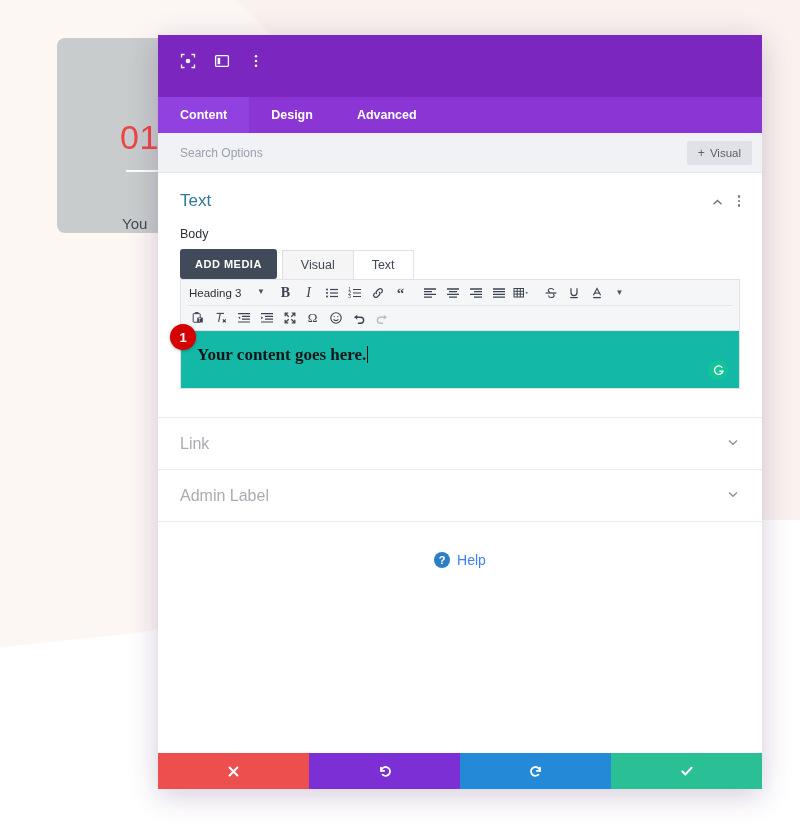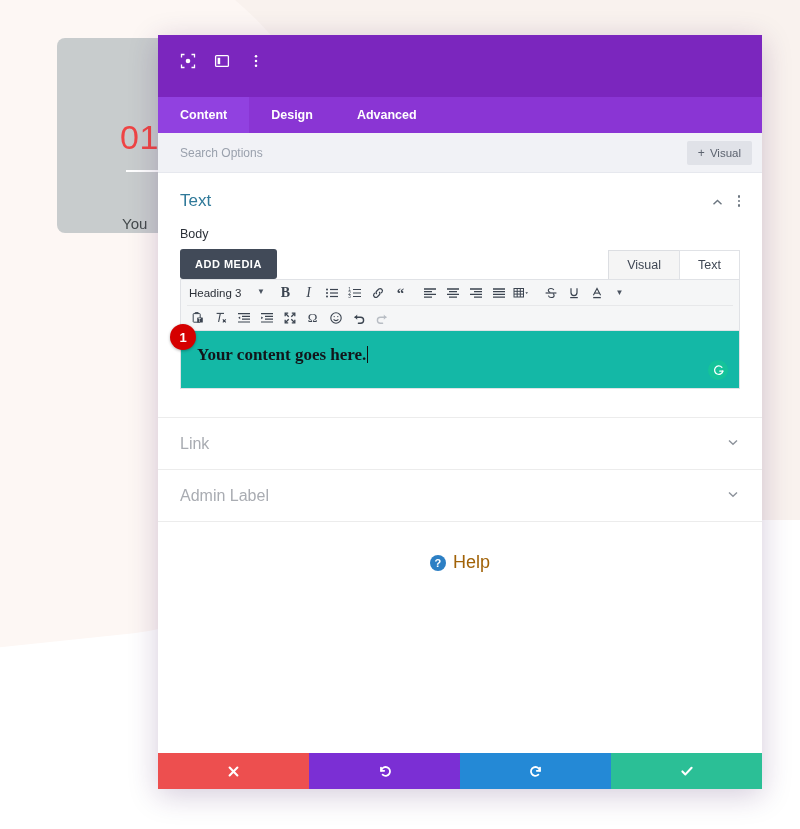--- a/index.html
+++ b/index.html
@@ -100,21 +100,21 @@
   .sec-text { padding: 18px 22px 0 22px; }
   .sec-head { display: flex; align-items: center; justify-content: space-between; }
   .sec-title { color: #2f7999; font-size: 17px; }
   .sec-ctrl { display: flex; align-items: center; gap: 14px; color: #6c7680; }
   .chev { width: 13px; height: 13px; }
   .kebab { display: flex; flex-direction: column; gap: 2px; align-items: center; }
   .kebab i { width: 2.5px; height: 2.5px; background: #6c7680; border-radius: 50%; display: block; }
 
   .field-label { font-size: 12.5px; color: #2b3038; margin-top: 16px; }
 
-  .editor-top { display: flex; align-items: flex-end; justify-content: space-between; margin-top: 8px; }
+  .editor-top { display: flex; align-items: flex-end; margin-top: 8px; gap: 6px; }
   .addmedia {
     background: #414a58; color: #fff; font-size: 11px; font-weight: bold;
     letter-spacing: .5px; padding: 9px 15px; border-radius: 3px;
   }
   .vt-tabs { display: flex; align-items: flex-end; }
   .vt-tab {
     font-size: 12.5px; color: #3f4754; padding: 7px 18px 7px;
     border: 1px solid #e0e2e6; background: #fff; margin-left: -1px;
     border-bottom: none;
   }
@@ -174,21 +174,21 @@
   }
   .acc-label { font-size: 16px; color: #a9acb2; }
   .acc-chev { color: #8d939b; }
 
   .help-wrap { display: flex; align-items: center; justify-content: center; gap: 7px; margin-top: 30px; }
   .help-icon {
     width: 16px; height: 16px; border-radius: 50%; background: #2c7fc4;
     color: #fff; font-size: 11px; font-weight: bold;
     display: flex; align-items: center; justify-content: center;
   }
-  .help-txt { font-size: 18px; color: #a16207; }
+  .help-txt { font-size: 14px; color: #3b82f6; }
 
   
   .m-foot { display: flex; height: 36px; flex: 0 0 auto; }
   .fbtn { flex: 1 1 0; display: flex; align-items: center; justify-content: center; }
   .fbtn svg { display: block; }
   .f-cancel { background: #ed4f4f; }
   .f-undo   { background: #7b2fd4; }
   .f-redo   { background: #2489d6; }
   .f-save   { background: #2bbf96; }
 </style>

